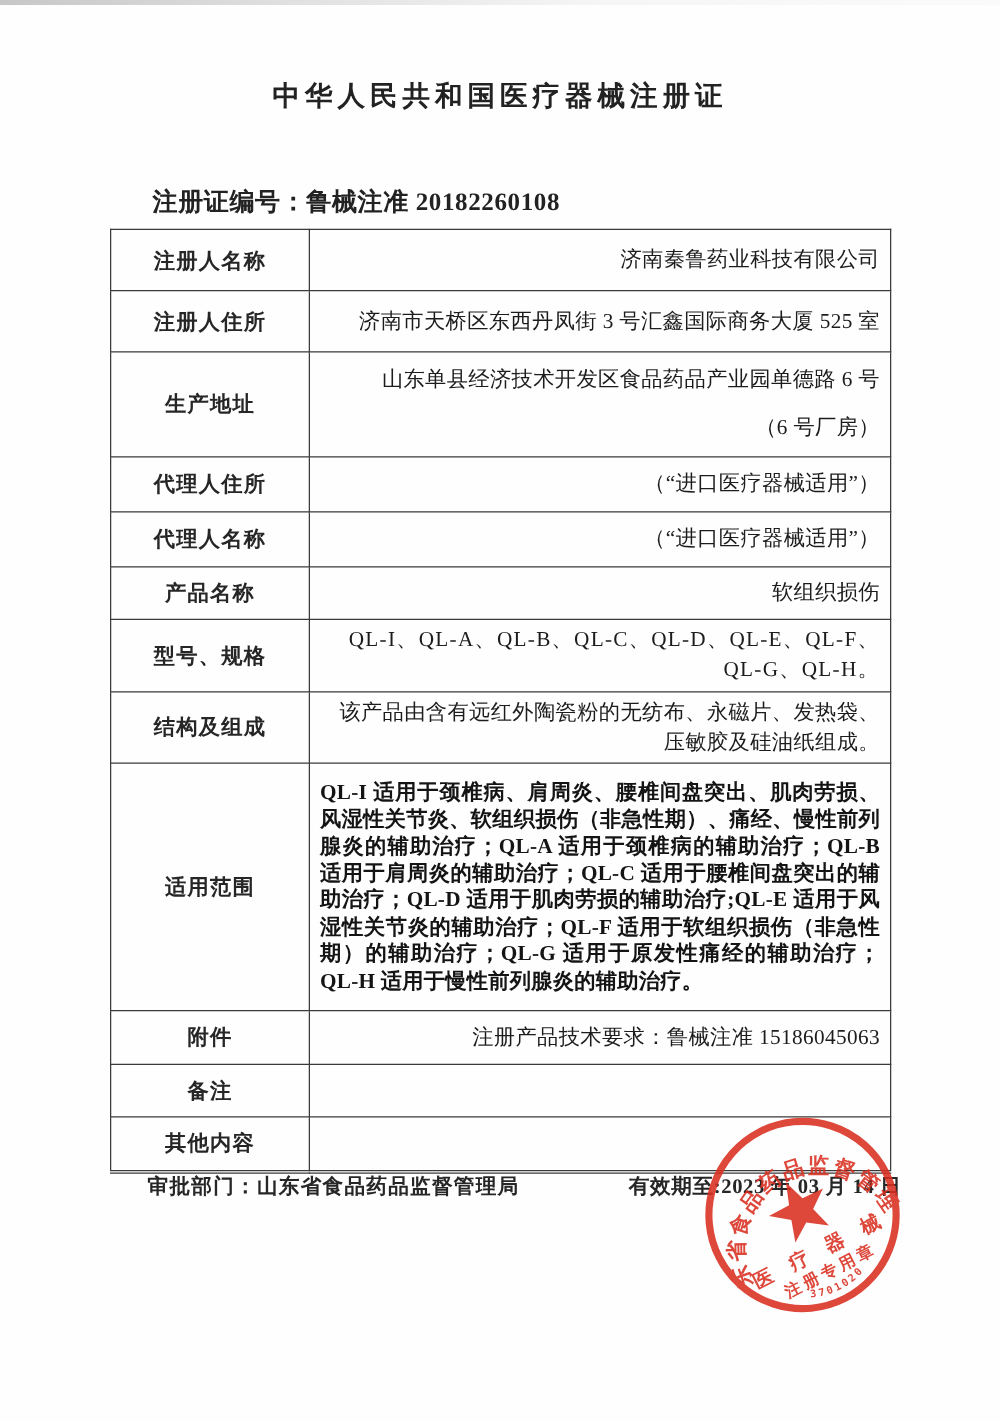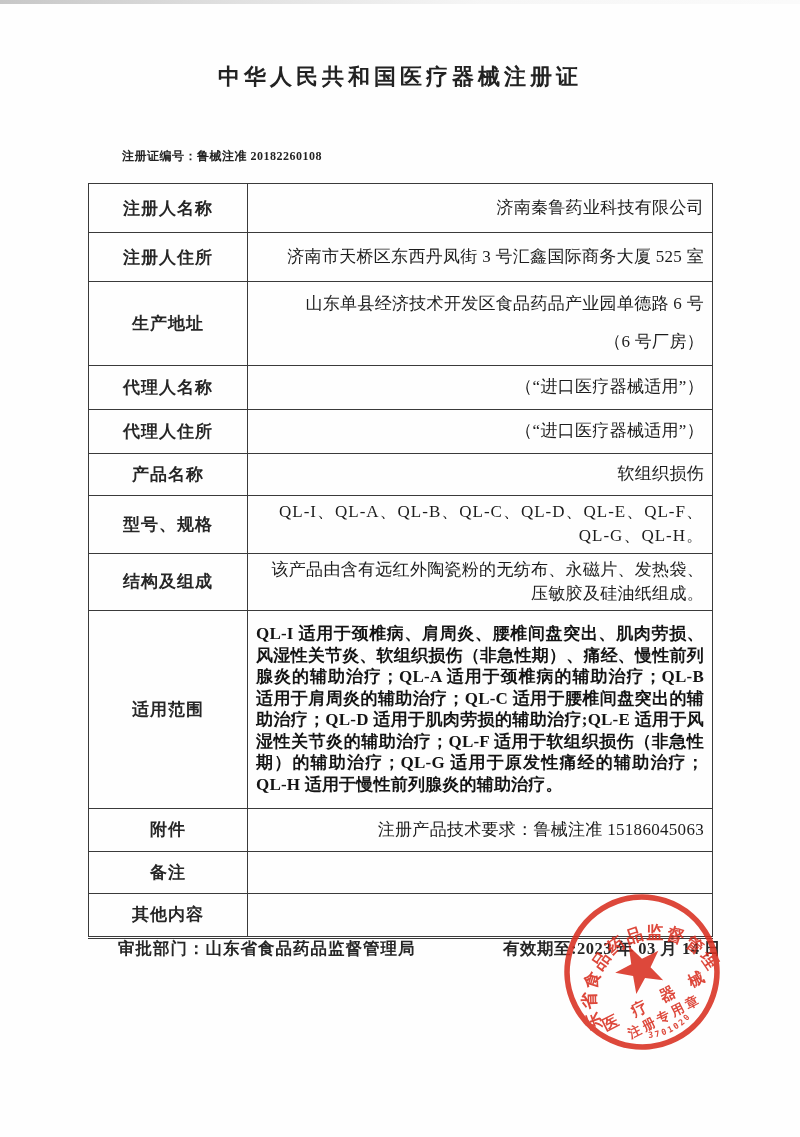--- a/index.html
+++ b/index.html
@@ -18,21 +18,21 @@
     opacity:.55;
   }
   .doc-title{
     position:absolute;top:62px;left:0;width:100%;
     text-align:center;
     font-size:22px;font-weight:600;letter-spacing:4px;
     color:#222;
   }
   .cert-line{
     position:absolute;top:148px;left:122px;
-    font-size:12px;font-weight:600;letter-spacing:.5px;color:#222;
+    font-size:20px;font-weight:600;letter-spacing:.5px;color:#222;
   }
   .cert-line .num{font-weight:600;}
   table.cert{
     position:absolute;top:183px;left:88px;
     width:625px;
     border-collapse:collapse;table-layout:fixed;
     font-size:17px;color:#1c1c1c;
   }
   table.cert td{
     border:1.6px solid #3a3a3a;
@@ -95,25 +95,25 @@
       <tr>
         <td class="lbl" style="height:42px">注册人住所</td>
         <td class="val">济南市天桥区东西丹凤街 3 号汇鑫国际商务大厦 525 室</td>
       </tr>
       <tr>
         <td class="lbl" style="height:72px">生产地址</td>
         <td class="val spread">山东单县经济技术开发区食品药品产业园单德路 6 号
 （6 号厂房）</td>
       </tr>
       <tr>
-        <td class="lbl" style="height:37px">代理人名称</td>
+        <td class="lbl" style="height:37px">代理人住所</td>
         <td class="val">（“进口医疗器械适用”）</td>
       </tr>
       <tr>
-        <td class="lbl" style="height:37px">代理人住所</td>
+        <td class="lbl" style="height:37px">代理人名称</td>
         <td class="val">（“进口医疗器械适用”）</td>
       </tr>
       <tr>
         <td class="lbl" style="height:35px">产品名称</td>
         <td class="val">软组织损伤</td>
       </tr>
       <tr>
         <td class="lbl" style="height:51px">型号、规格</td>
         <td class="val" style="letter-spacing:1px">QL-I、QL-A、QL-B、QL-C、QL-D、QL-E、QL-F、QL-G、QL-H。</td>
       </tr>

